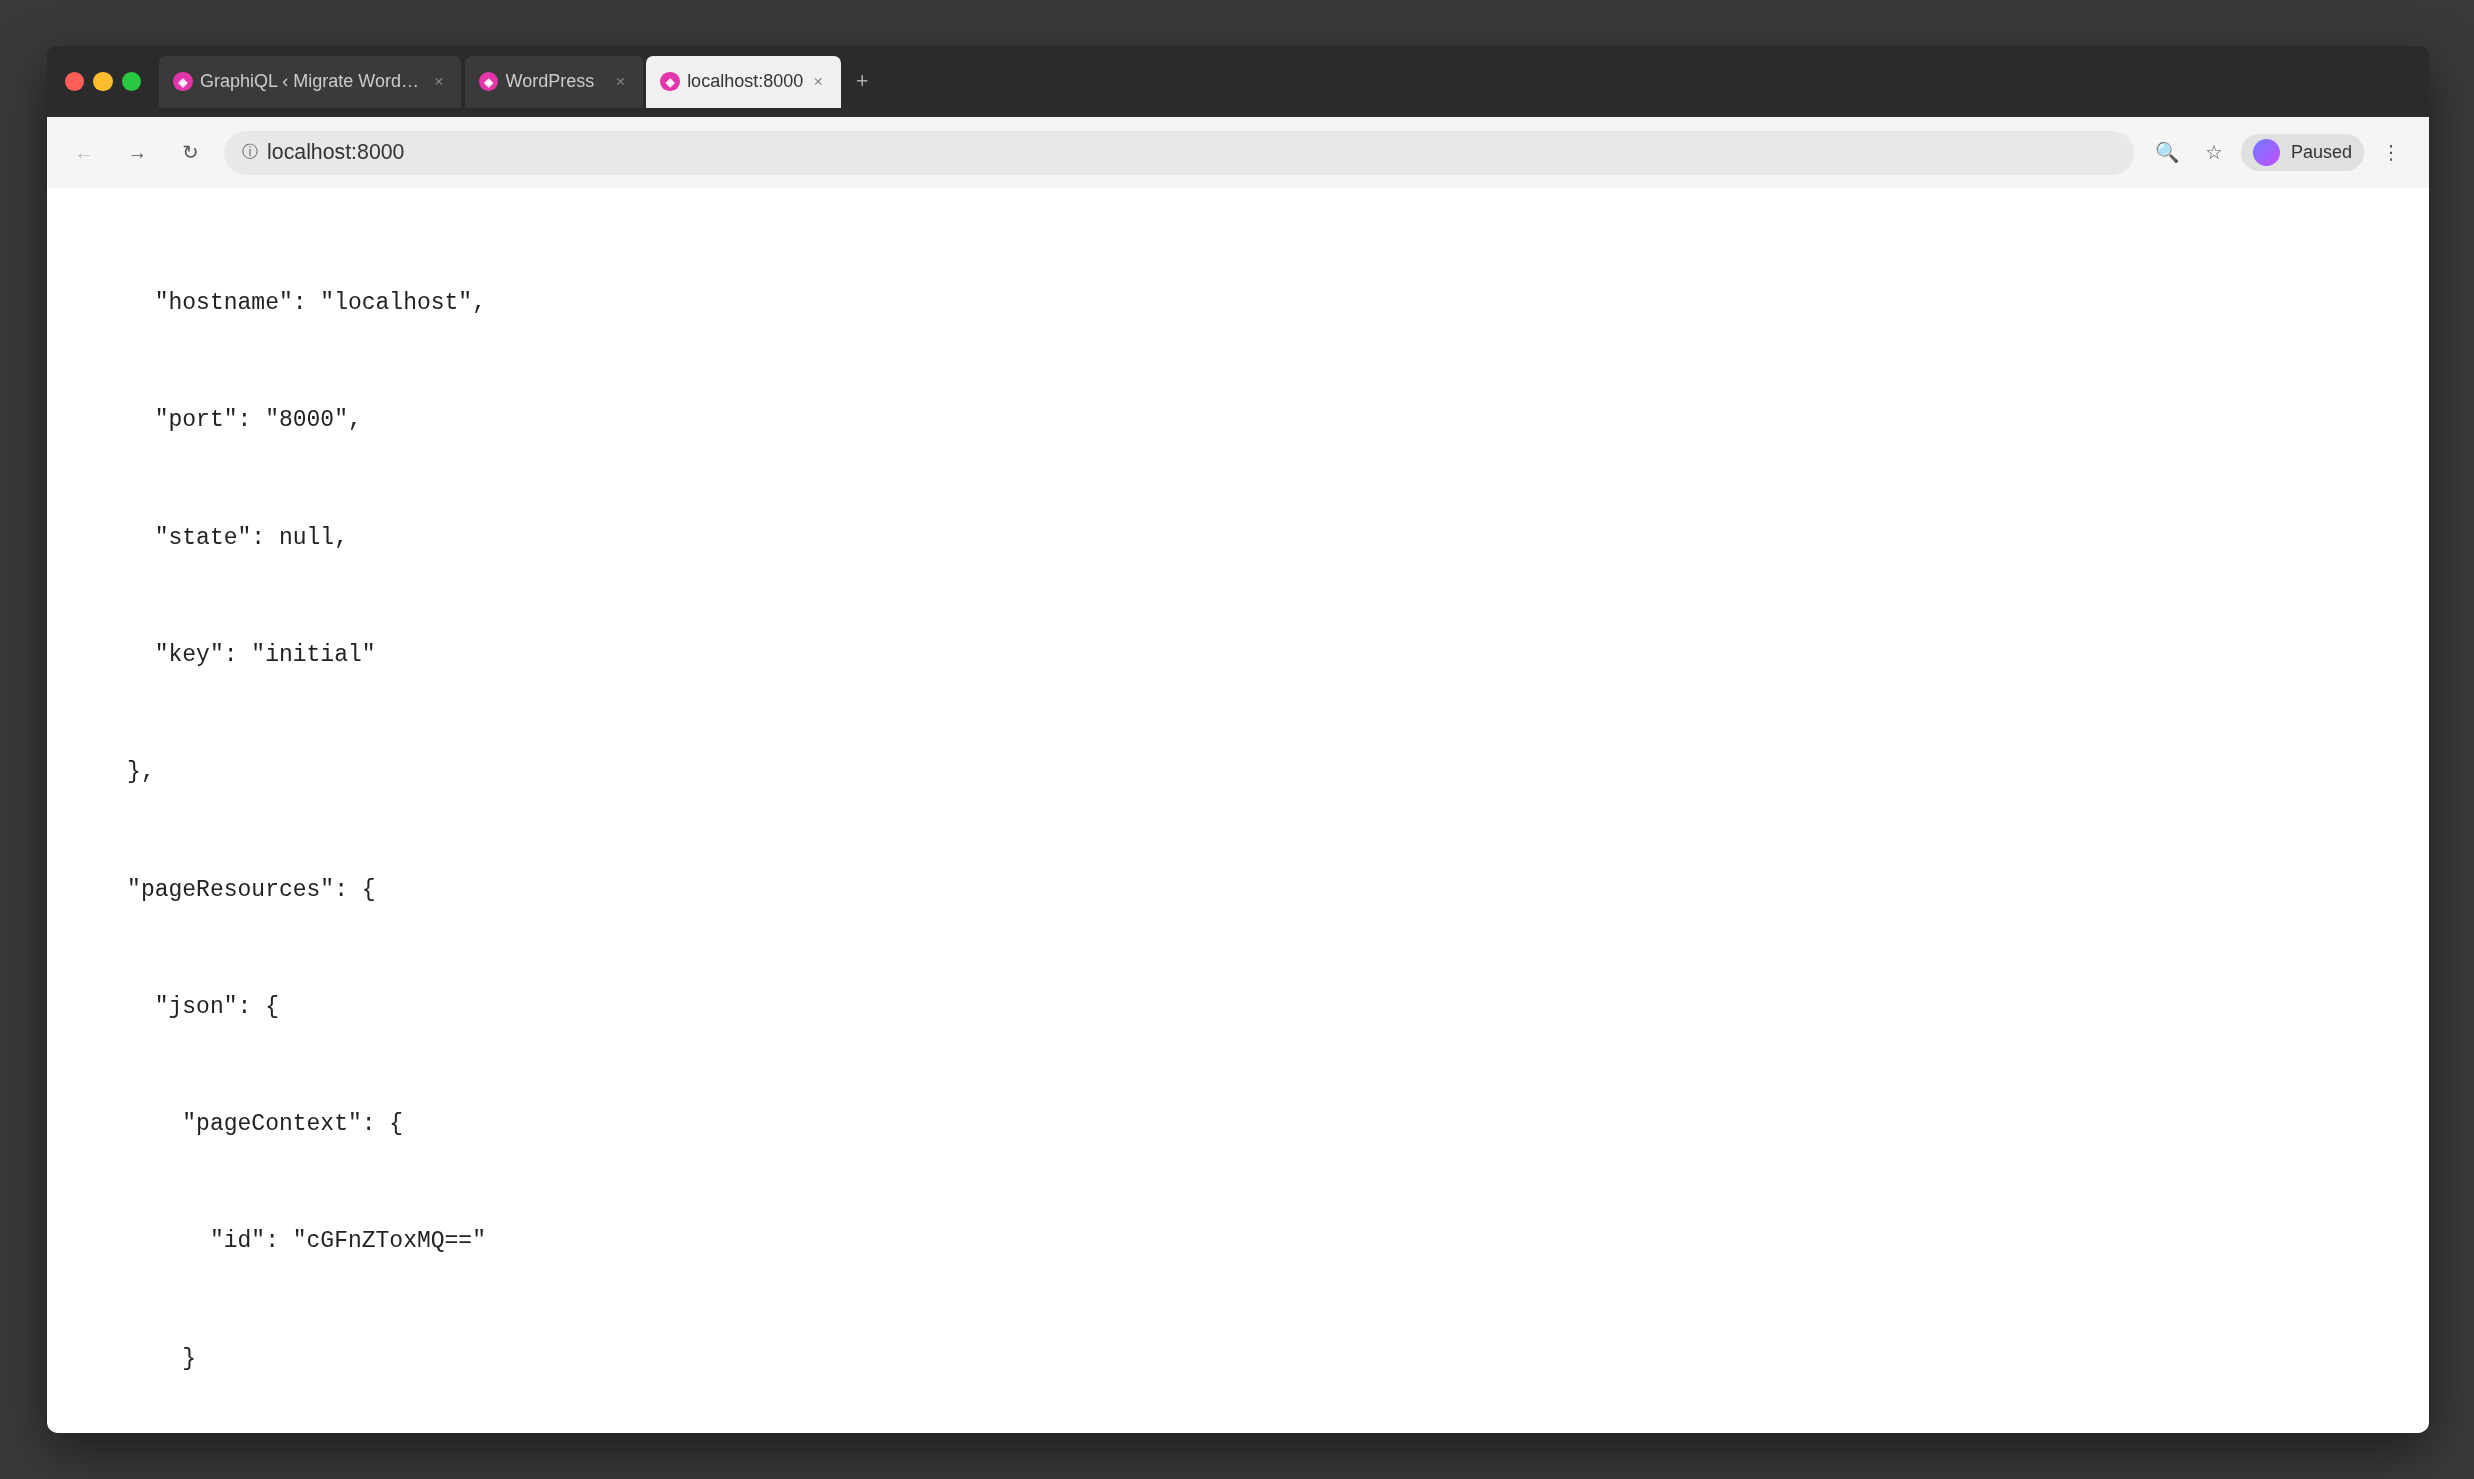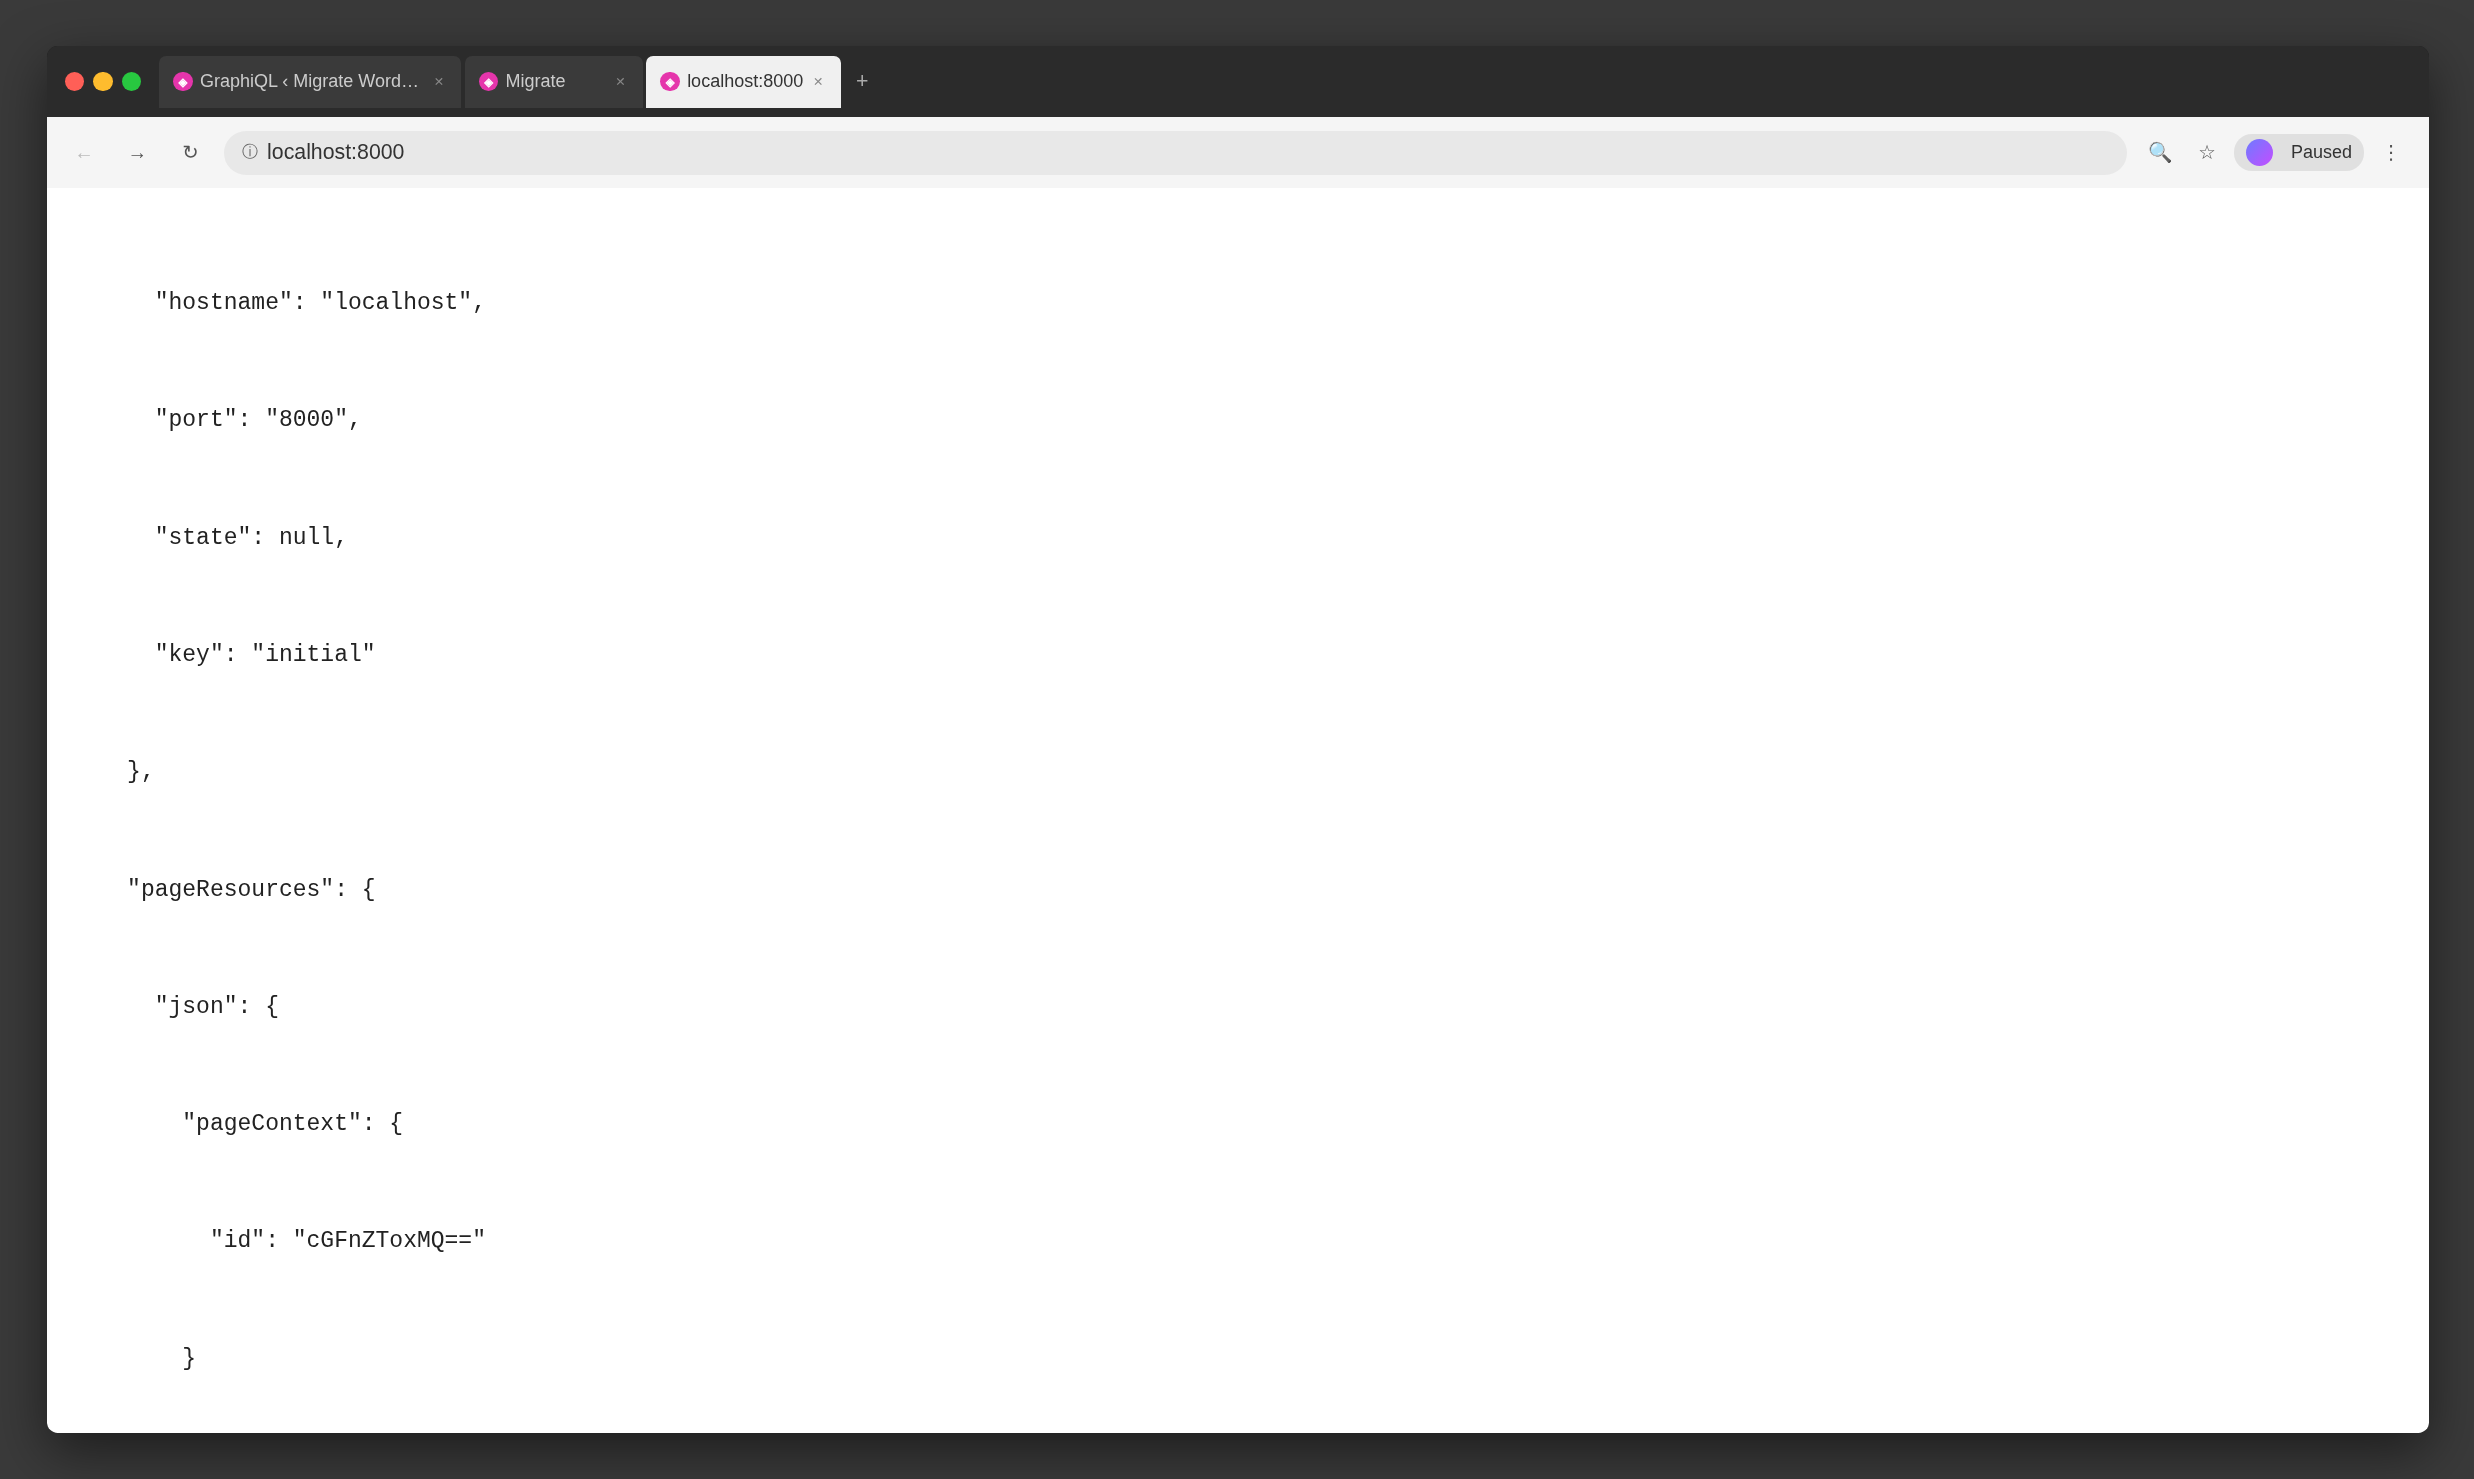--- a/index.html
+++ b/index.html
@@ -179,21 +179,21 @@
       justify-content: center;
       border-radius: 50%;
       cursor: pointer;
       color: #555;
       font-size: 19.6px;
     }
 
     .profile-btn {
       display: flex;
       align-items: center;
-      gap: 18px;
+      gap: 11px;
       padding: 5.3px 12.4px;
       border-radius: 18px;
       background: #e0e0e0;
       cursor: pointer;
       font-size: 18px;
       color: #333;
     }
 
     .profile-avatar {
       width: 27px;
@@ -255,21 +255,21 @@
     <div class="tabs-area">
 
       <div class="tab">
         <div class="favicon-circle graphql-icon" style="background:#e535ab; color:white; font-size:11.6px;">◈</div>
         <span class="tab-title">GraphiQL ‹ Migrate WordPress</span>
         <div class="tab-close">✕</div>
       </div>
 
       <div class="tab">
         <div class="favicon-circle" style="background:#e535ab; color:white; font-size:11.6px;">◈</div>
-        <span class="tab-title">Migrate</span>
+        <span class="tab-title">WordPress</span>
         <div class="tab-close">✕</div>
       </div>
 
       <div class="tab active">
         <div class="favicon-circle" style="background:#e535ab; color:white; font-size:11.6px;">◈</div>
         <span class="tab-title">localhost:8000</span>
         <div class="tab-close">✕</div>
       </div>
 
       <div class="new-tab-btn">+</div>

